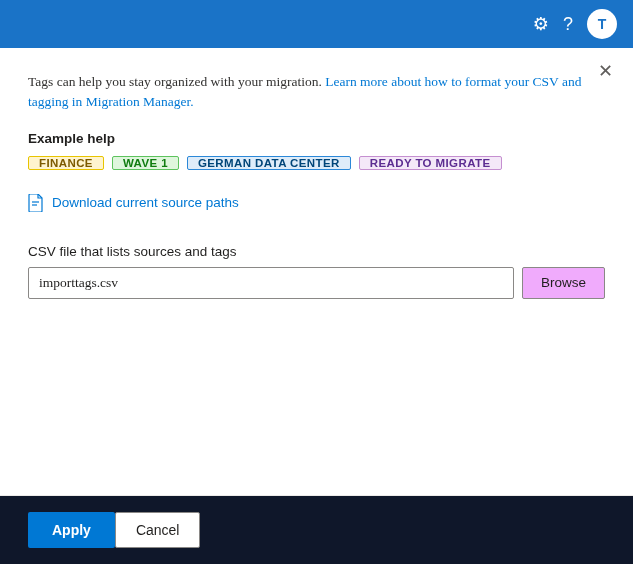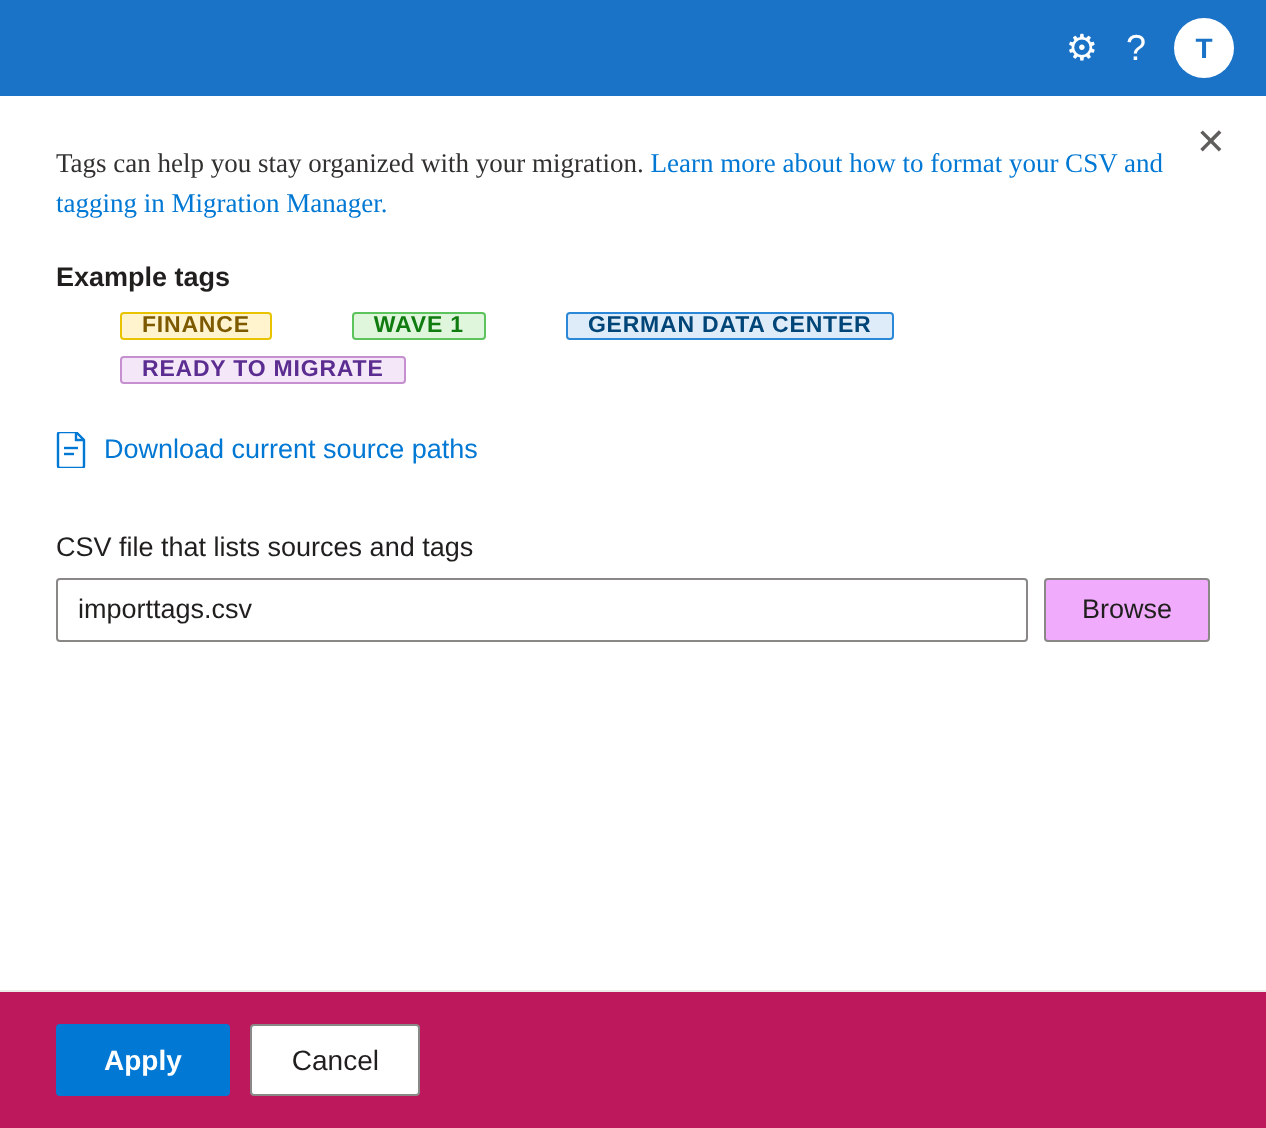--- a/index.html
+++ b/index.html
@@ -114,21 +114,20 @@
       margin-bottom: 20px;
       align-items: center;
     }
 
     .tag {
       font-size: 11.5px;
       font-weight: 600;
       padding: 0 10px;
       border-radius: 2px;
       letter-spacing: 0.4px;
-      margin-left: 32px;
     }
 
     .tag-yellow {
       background: #fff4ce;
       color: #7d5a00;
       border: 1px solid #e8c400;
     }
 
     .tag-teal {
       background: #dff6dd;
@@ -184,42 +183,42 @@
 
     .file-text-input {
       flex: 1;
       height: 32px;
       border: 1px solid #8a8886;
       padding: 0 10px;
       font-size: 13.5px;
       color: #201f1e;
       outline: none;
       border-radius: 2px;
+      font-family: Liberation Serif, serif;
     }
 
     .browse-btn {
       height: 32px;
       padding: 0 18px;
       background: #f0abfc;
       border: 1px solid #8a8886;
       color: #201f1e;
       font-size: 13.5px;
       cursor: pointer;
       border-radius: 2px;
       white-space: nowrap;
       text-align: right;
     }
 
     .dialog-footer {
       border-top: 1px solid #edebe9;
       padding: 16px 28px;
       display: flex;
-      gap: 10px;
-      align-items: center;
-      background: #be185d;
+      align-items: center;
+      background: #0f172a;
     }
 
     .apply-btn {
       height: 36px;
       padding: 0 24px;
       background: #0078d4;
       color: white;
       border: none;
       font-size: 14px;
       font-weight: 600;
@@ -263,21 +262,21 @@
   <button class="close-btn">✕</button>
 
   <div class="dialog-content">
 
 
     <p class="tags-link-row">
       <span>Tags can help you stay organized with your migration.</span>
       <a href="#">Learn more about how to format your CSV and tagging in Migration Manager.</a>
     </p>
 
-    <div class="example-tags-label">Example tags</div>
+    <div class="example-tags-label">Example help</div>
 
     <div class="tags-row">
       <span class="tag tag-yellow">FINANCE</span>
       <span class="tag tag-teal">WAVE 1</span>
       <span class="tag tag-blue">GERMAN DATA CENTER</span>
       <span class="tag tag-purple">READY TO MIGRATE</span>
     </div>
 
     <div class="download-row">
       <span class="download-icon">

